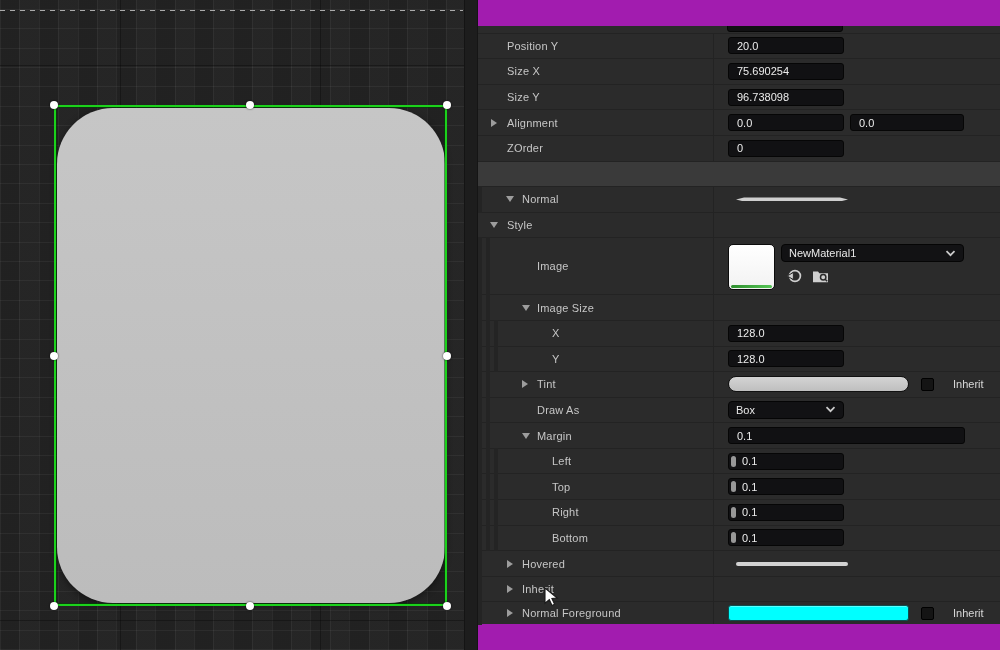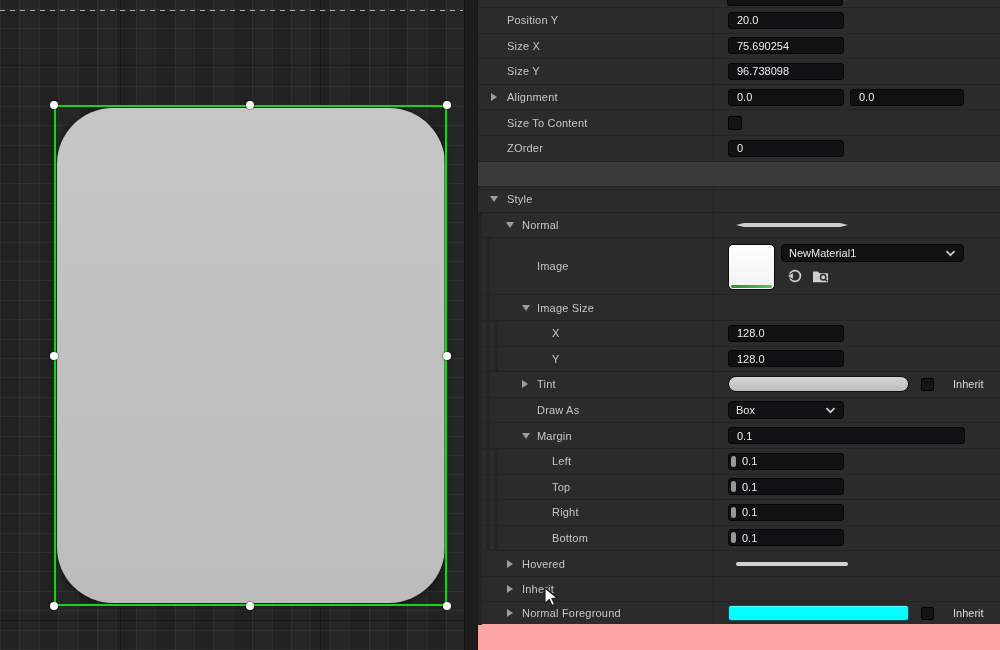--- a/index.html
+++ b/index.html
@@ -36,22 +36,22 @@
   .handle {
     position:absolute; width:8px; height:8px; border-radius:50%;
     background:#ffffff; box-shadow:0 0 2px rgba(0,0,0,0.8);
   }
   .splitter { position:absolute; left:464px; top:0; width:14px; height:650px;
     background:#1d1d1d; border-left:1px solid #141414; border-right:1px solid #151515; }
 
   
   .details {
     position:absolute; left:478px; top:0; width:522px; height:650px;
-    background:#fca5a5; display:flex; flex-direction:column; overflow:hidden;
-    color:#c8c8c8; font-size:11px;
+    background:#a21caf; display:flex; flex-direction:column; overflow:hidden;
+    color:#c8c8c8; font-size:11px;justify-content:center;
   }
   .row { position:relative; display:flex; height:25.6px; flex:0 0 auto;
          background:#2b2b2b; border-bottom:1px solid #232323; }
   .row.header { background:#3a3a3a; }
   .row.tall { height:57px; }
   .row.cut { height:22px; border-bottom:none; }
   .label-col { position:relative; width:235px; height:100%; flex:0 0 auto; }
   .value-col { position:relative; flex:1; height:100%; border-left:1px solid #232323;
                display:flex; align-items:center; padding-left:14px; }
   .row.header .value-col { border-left:none; }
@@ -190,60 +190,52 @@
       <div class="value-col">
         <div class="field w-std">
           <span>0.0</span>
         </div>
         <div class="field w-std2">
           <span>0.0</span>
         </div>
       </div>
     </div>
 
-    <div class="row">
-      <div class="label-col">
-        <span class="lbl" style="left:29px">Size To Content</span>
-      </div>
-      <div class="value-col">
-        <div class="checkbox"></div>
-      </div>
-    </div>
 
     <div class="row">
       <div class="label-col">
         <span class="lbl" style="left:29px">ZOrder</span>
       </div>
       <div class="value-col">
         <div class="field w-std">
           <span>0</span>
         </div>
       </div>
     </div>
 
     <div class="row header">
       <div class="value-col"></div>
     </div>
 
+    <div class="row ind ind1">
+      <div class="label-col">
+        <span class="exp down" style="left:28px"></span>
+        <span class="lbl" style="left:44px">Normal</span>
+      </div>
+      <div class="value-col">
+        <div class="brush brush-normal"></div>
+      </div>
+    </div>
+
     <div class="row">
       <div class="label-col">
         <span class="exp down" style="left:12px"></span>
         <span class="lbl" style="left:29px">Style</span>
       </div>
       <div class="value-col"></div>
-    </div>
-
-    <div class="row ind ind1">
-      <div class="label-col">
-        <span class="exp down" style="left:28px"></span>
-        <span class="lbl" style="left:44px">Normal</span>
-      </div>
-      <div class="value-col">
-        <div class="brush brush-normal"></div>
-      </div>
     </div>
 
     <div class="row tall ind ind2">
       <div class="label-col">
         <span class="lbl" style="left:59px">Image</span>
       </div>
       <div class="value-col" style="align-items:flex-start;">
         <div class="img-row-content">
           <div class="thumb"></div>
           <div class="asset-ctrls">

